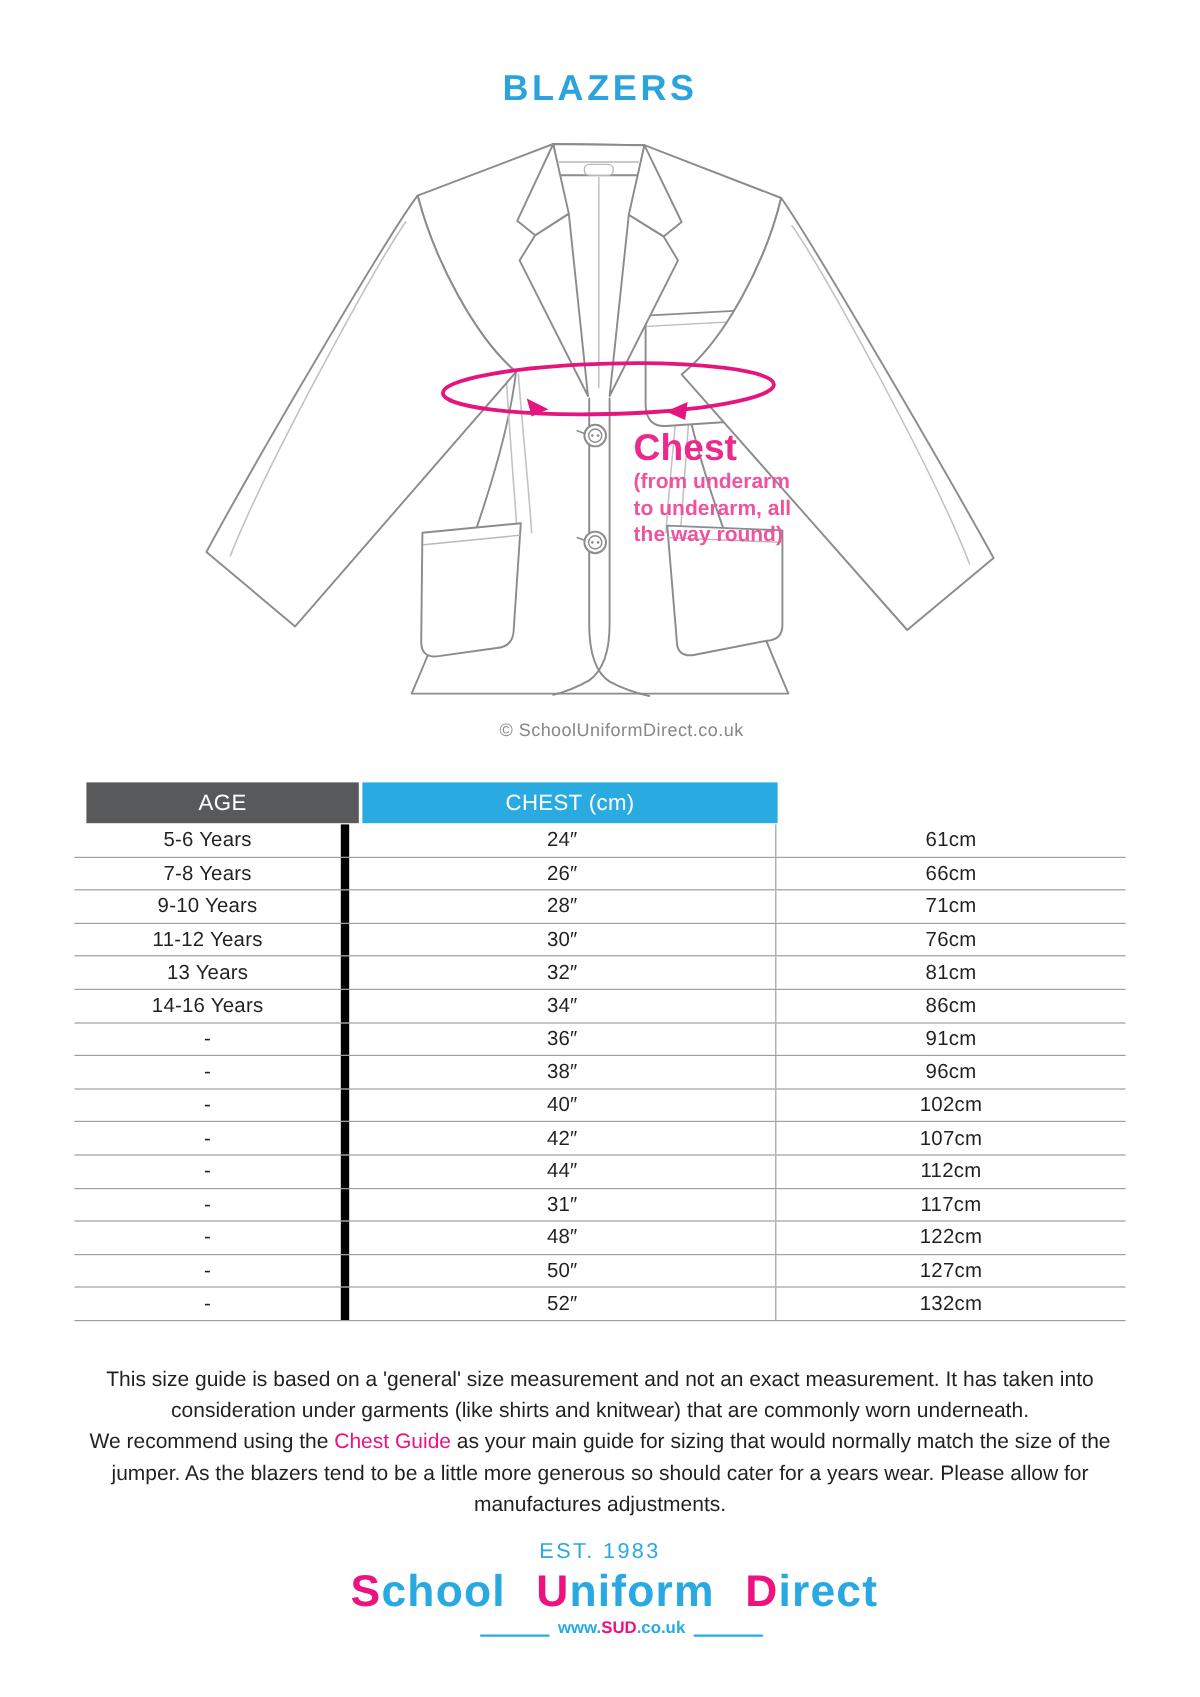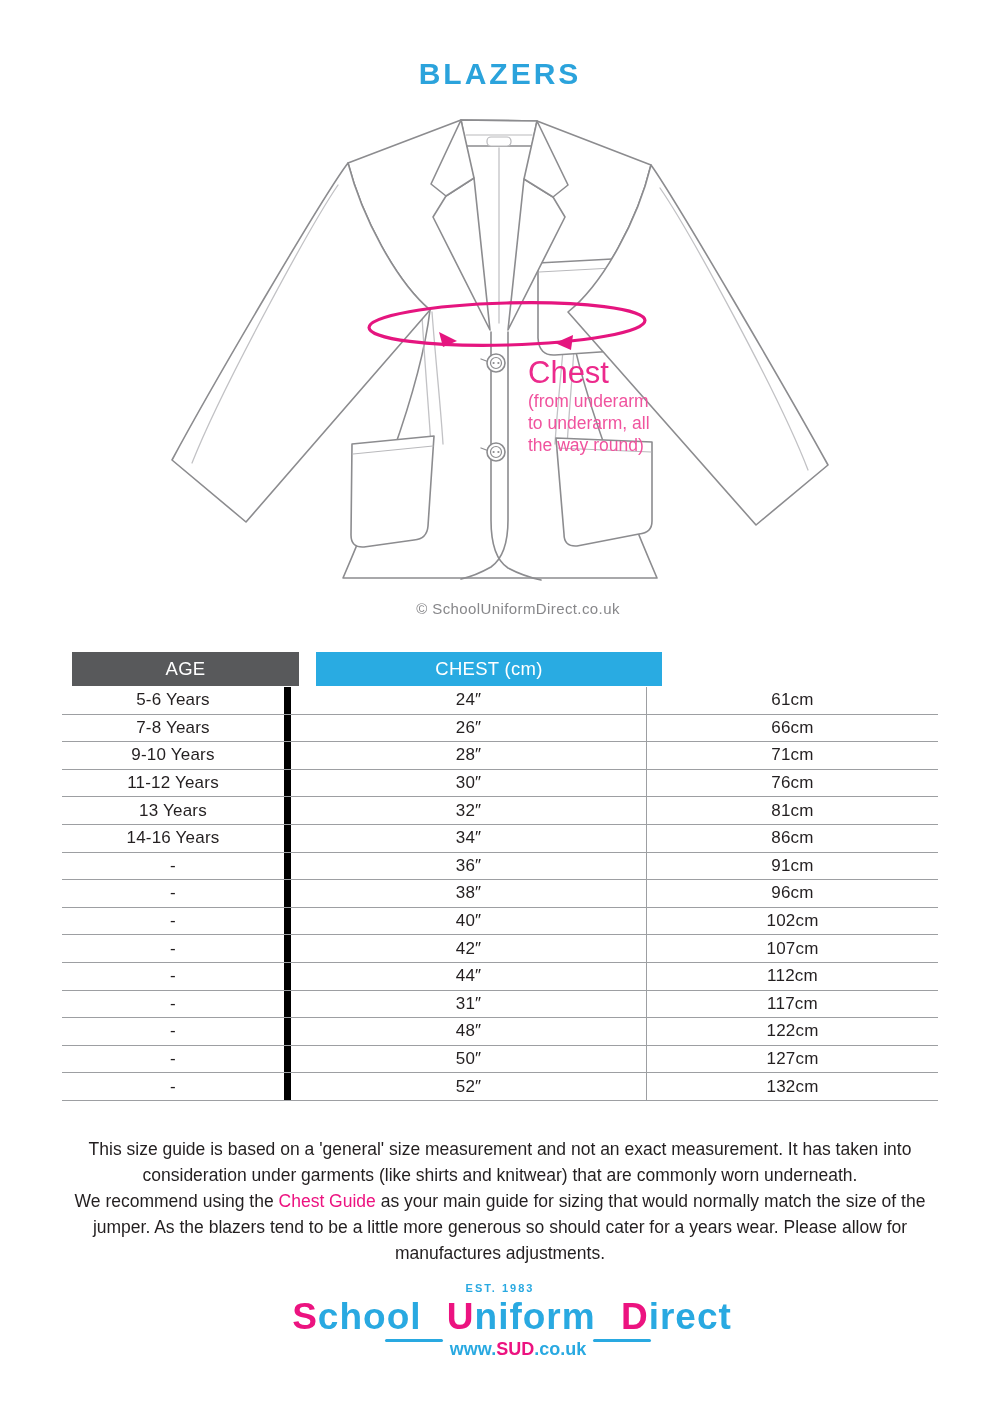--- a/index.html
+++ b/index.html
@@ -7,28 +7,28 @@
   .page {
     position:relative; width:1000px; height:1414px; margin:0 auto;
     background:#ffffff; font-family:"Liberation Sans", sans-serif; color:#231f20;
     overflow:hidden;
   }
   .title {
     position:absolute; top:57px; left:0; width:100%;
     text-align:center; font-size:30px; font-weight:bold;
     letter-spacing:3px; color:#2BA3DC;
   }
-  .figure { position:absolute; left:160px; top:95px; width:680px; height:520px; }
+  .figure { position:absolute; left:160px; top:95px; width:680px; height:520px;font-weight:bold; }
   .copyright {
     position:absolute; top:600px; left:0; width:100%;
     text-align:center; font-size:15px; color:#87878A; letter-spacing:0.4px;padding-left:36px;
   }
   
   .size-table { position:absolute; left:62px; top:652px; width:876px; }
-  .thead { display:flex; gap:17px; height:34px;padding-left:10px; }
+  .thead { display:flex; gap:3px; height:34px;padding-left:10px; }
   .th {
     display:flex; align-items:center; justify-content:center;
     color:#ffffff; font-size:18.5px; letter-spacing:0.3px;
   }
   .th-age { width:227px; background:#58595B; }
   .th-in  { width:353px; background:#EB008B; }
   .th-cm  { width:346px; background:#29ABE2; }
   .tbody { margin-top:1px; }
   .trow { display:flex; height:27.6px; border-bottom:1px solid #9D9FA2; }
   .td {
@@ -39,28 +39,28 @@
   .td1 { width:356px; border-right:1px solid #9D9FA2; }
   .td2 { width:291px; }
   
   .disclaimer {
     position:absolute; top:1136px; left:44px; width:912px;
     text-align:center; font-size:17.5px; line-height:26px; color:#231f20;
   }
   .disclaimer .pink { color:#EC1380; }
   
   .logo { position:absolute; top:1282px; left:0; width:100%; text-align:center; }
-  .logo .est { font-size:11px; font-weight:bold; letter-spacing:2px; color:#29A9E1; }
+  .logo .est { font-size:18px; font-weight:normal; letter-spacing:2px; color:#29A9E1; }
   .logo .brand { margin-top:2px; font-size:37px; font-weight:bold; letter-spacing:1px;padding-left:24px; }
   .logo .brand .word { margin:0 7px; }
   .logo .pk { color:#EC1380; }
   .logo .bl { color:#29A9E1; }
   .logo .tagline {
-    margin-top:1px; display:flex; align-items:flex-start; justify-content:center;
-    font-size:18px; font-weight:bold;margin-left:36px;
+    margin-top:1px; display:flex; align-items:flex-end; justify-content:center;
+    font-size:14px; font-weight:bold;margin-left:36px;
   }
   .logo .rule { display:inline-block; width:58px; height:2.5px; background:#29A9E1; margin:0 7px; border-radius:2px; }
   svg text.chest-title { font-family:"Liberation Sans", sans-serif; font-size:31px; fill:#EC2A8C; }
   svg text.chest-note  { font-family:"Liberation Sans", sans-serif; font-size:17.5px; fill:#F0539E; }
 </style>
 </head>
 <body>
 
 <div class="page">
 

